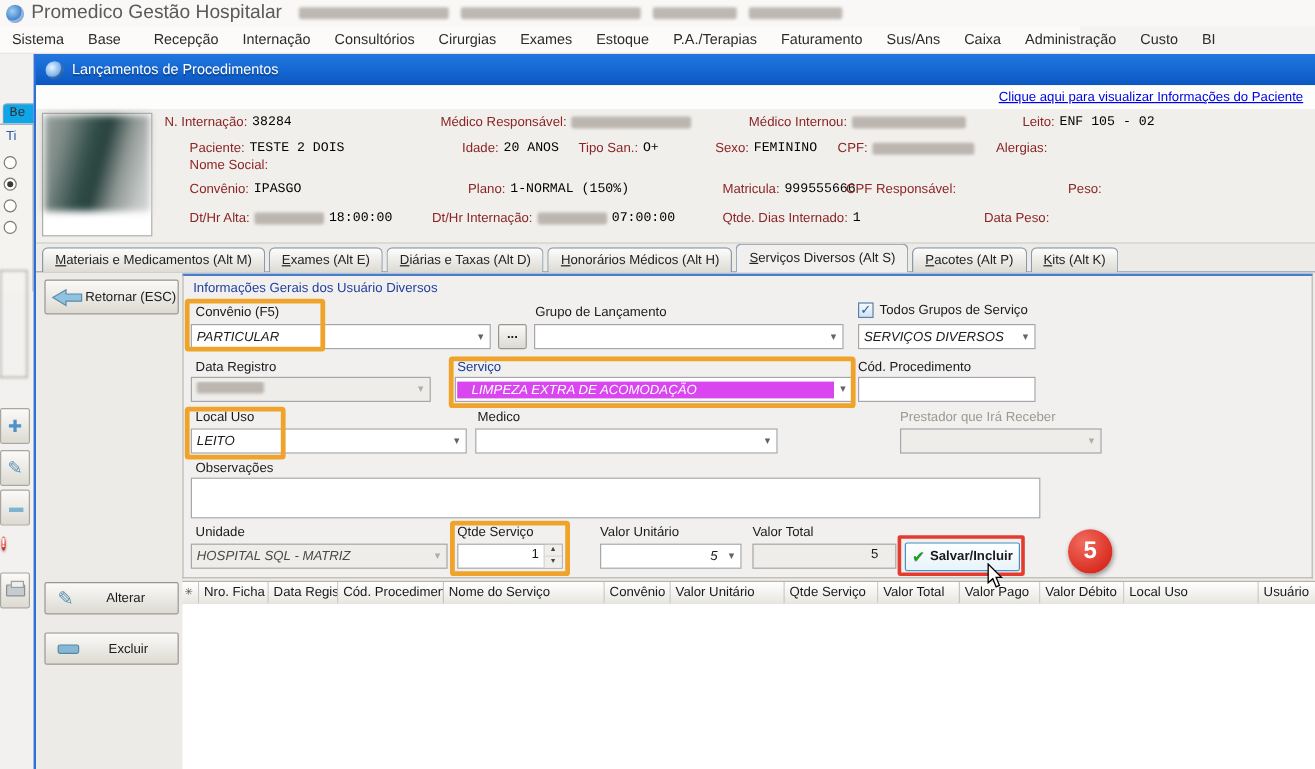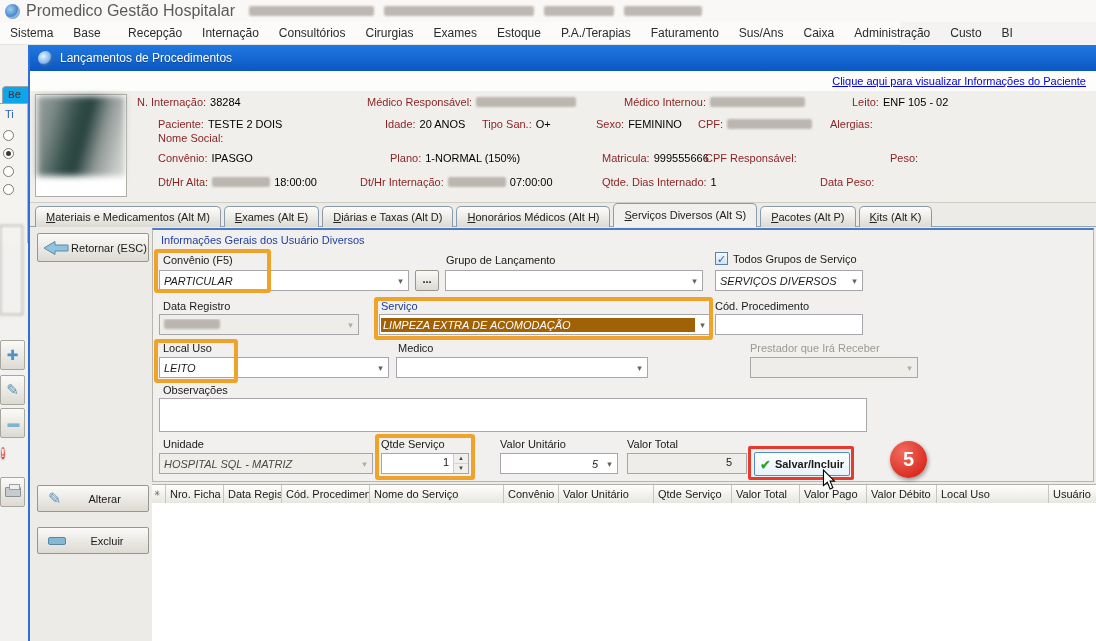--- a/index.html
+++ b/index.html
@@ -46,21 +46,21 @@
   #link-row { position:absolute; left:0; top:26px; width:100%; height:20px; background:#fdfdfc; text-align:right; }
   .patient-link { color:#0000e8; text-decoration:underline; margin-right:10px; line-height:20px; display:inline-block; cursor:pointer; }
 
   
   #patient-panel { position:absolute; left:0; top:46px; width:100%; height:112px; background:#f1efec; border-bottom:1px solid #cfcdc6; }
   #patient-photo { position:absolute; left:5px; top:3px; width:92px; height:103px; background:#fff; border:1px solid #aeaca4; }
   .patient-photo-img { position:absolute; left:1px; right:1px; top:1px; height:80px; overflow:hidden;
       background:linear-gradient(105deg,#9aa2a0 0%,#7d8a86 18%,#35504b 40%,#27413d 52%,#8f9794 70%,#c2c6c4 88%,#d5d8d6 100%); filter:blur(3px); }
   .pf { position:absolute; display:flex; gap:4px; white-space:nowrap; align-items:center; }
   .plbl { color:#8b2525; }
-  .pval { color:#000; }
+  .pval { color:#000;font-family:Liberation Mono, monospace; }
 
   
   #tabs-row { position:absolute; left:5px; top:158px; height:24px; display:flex; align-items:flex-end; z-index:3; }
   .tab { height:21px; line-height:20px; padding:0 10px; margin-right:3px; border:1px solid #8a9aaa; border-bottom:none;
       border-radius:5px 5px 0 0; background:linear-gradient(#fdfdfc,#dcdad2); color:#222; cursor:pointer; }
   .tab.active { height:24px; line-height:23px; background:#f1f0ee; z-index:4; }
   .tab-label { display:block; }
   .tab-label::first-letter { text-decoration:underline; }
 
   
@@ -77,21 +77,21 @@
   .flabel { position:absolute; color:#1a1a1a; white-space:nowrap; }
   .flabel.blue { color:#1a3a9c; }
   .flabel.gray { color:#9a9a92; }
 
   .combo { position:absolute; height:21px; background:#fff; border:1px solid #a5a7ab; display:flex; align-items:center; cursor:pointer;font-style:italic; }
   .combo-text { padding:0 4px; white-space:nowrap; overflow:hidden; flex:1; }
   .combo-arrow { width:15px; text-align:center; color:#636363; font-size:9px; flex:0 0 15px; }
   .combo.disabled { background:#eeede9; }
   .combo.disabled .combo-text { color:#4a4a45; }
   .combo.disabled .combo-arrow { color:#b0afa6; }
-  .combo.selected .combo-text { background:#a16207; color:#fff; margin:1px 0 1px 1px; padding:1px 2px; }
+  .combo.selected .combo-text { background:#d946ef; color:#fff; margin:1px 0 1px 1px; padding:1px 12px; }
   .combo.num .combo-text { text-align:right; }
   .txt-input { position:absolute; height:21px; background:#fff; border:1px solid #a5a7ab; font:inherit; padding:0 4px; }
   .txt-area { position:absolute; background:#fff; border:1px solid #a5a7ab; font:inherit; resize:none; }
   .ro-field { position:absolute; height:21px; background:#eeede9; border:1px solid #a5a7ab; text-align:right; padding:2px 14px 0 4px; }
 
   .spinner { position:absolute; height:21px; background:#fff; border:1px solid #a5a7ab; display:flex; }
   .spin-val { flex:1; text-align:right; padding:2px 4px 0 0; }
   .spin-btns { width:15px; display:flex; flex-direction:column; border-left:1px solid #cfcec8; }
   .spin-up,.spin-down { flex:1; font-size:6px; line-height:9px; text-align:center; color:#444; background:#f0efec; cursor:pointer; }
   .spin-up { border-bottom:1px solid #d5d4ce; }

